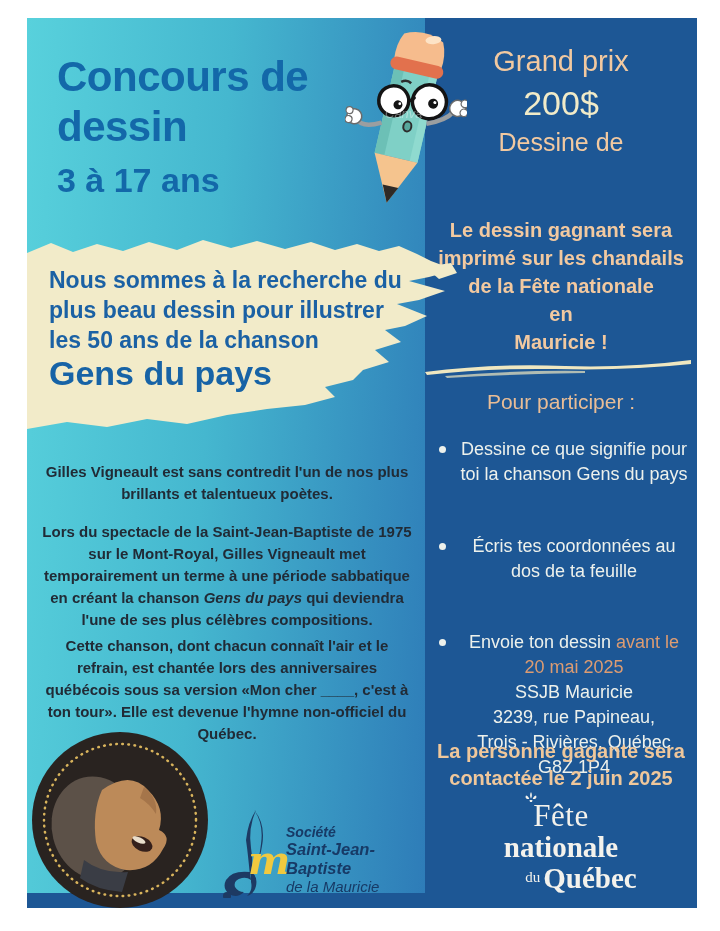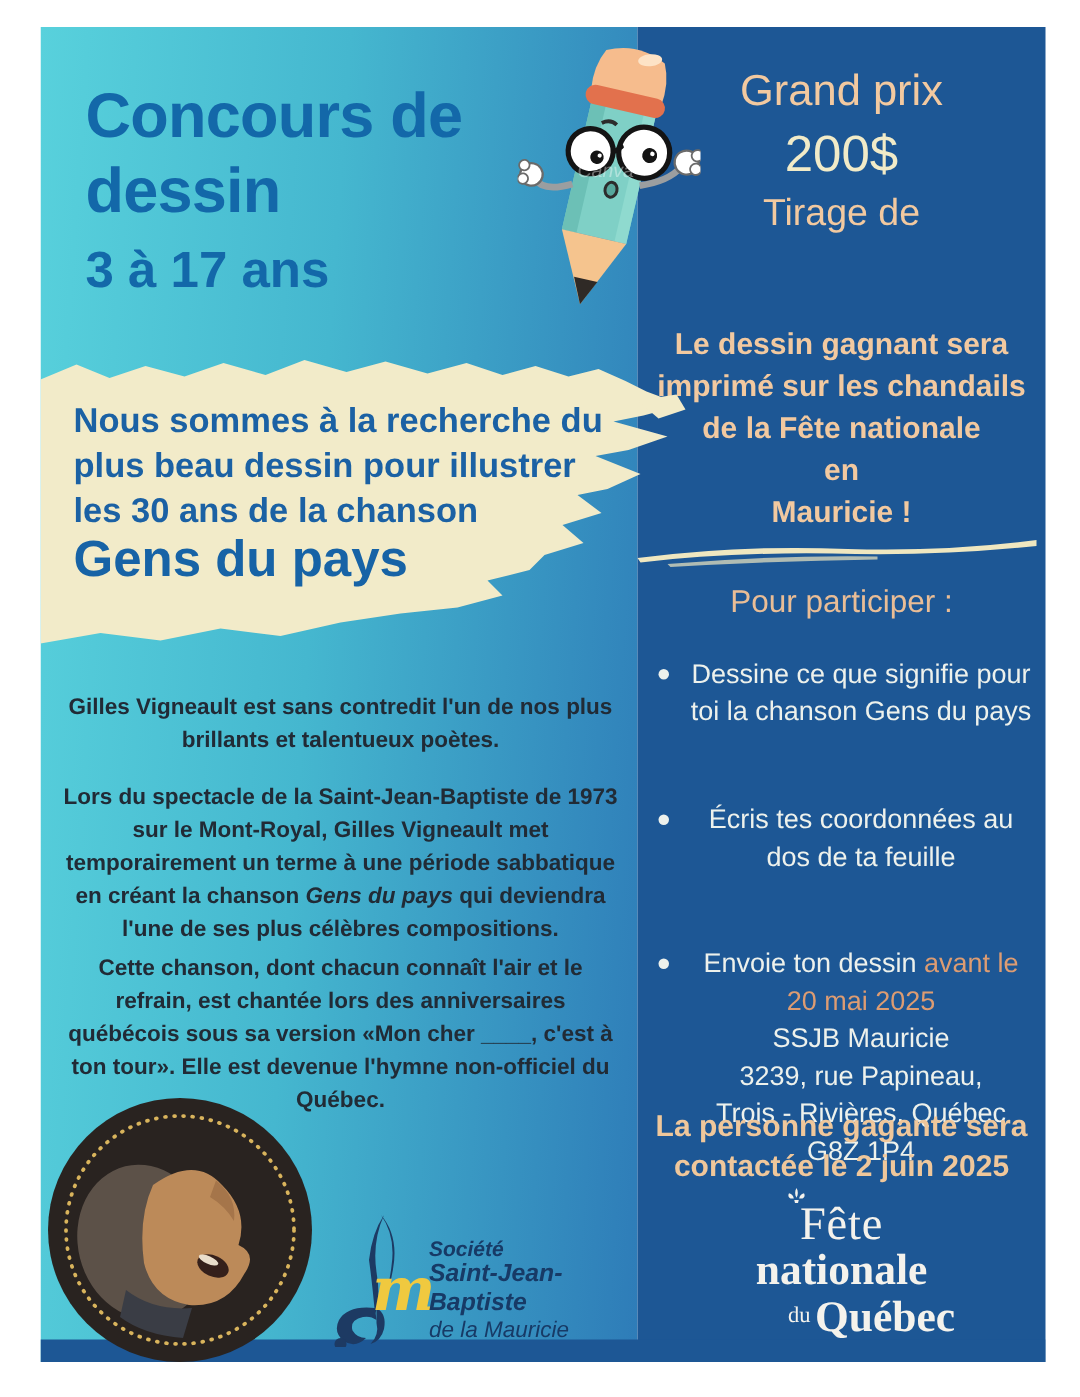--- a/index.html
+++ b/index.html
@@ -91,33 +91,33 @@
         <path fill="#f2ebc9" d="M0,16 L24,6 L46,15 L70,7 L96,14 L122,5 L150,13 L176,3 L204,11
           L230,4 L258,12 L284,5 L308,13 L330,7 L352,14 L372,9 L390,17 L404,24 L428,33 L402,40
           L382,44 L418,54 L392,63 L370,67 L400,79 L378,89 L358,93 L374,105 L348,113 L362,125
           L336,133 L326,143 L298,150 L308,160 L278,168 L240,172 L200,178 L160,187 L120,182
           L80,190 L40,185 L0,192 Z"></path>
         <path fill="#f2ebc9" d="M398,30 L424,26 L430,36 L412,42 Z"></path>
       </svg>
       <div class="band-text">
         <div>Nous sommes à la recherche du</div>
         <div>plus beau dessin pour illustrer</div>
-        <div>les 30 ans de la chanson</div>
+        <div>les 50 ans de la chanson</div>
       </div>
       <div class="band-highlight">Gens du pays</div>
 
       <p class="para p1">Gilles Vigneault est sans contredit l'un de nos plus brillants et talentueux poètes.</p>
-      <p class="para p2"><span>Lors du spectacle de la Saint-Jean-Baptiste de 1973 sur le Mont-Royal, Gilles Vigneault met temporairement un terme à une période sabbatique en créant la chanson </span><i>Gens du pays</i><span> qui deviendra l'une de ses plus célèbres compositions.</span></p>
+      <p class="para p2"><span>Lors du spectacle de la Saint-Jean-Baptiste de 1975 sur le Mont-Royal, Gilles Vigneault met temporairement un terme à une période sabbatique en créant la chanson </span><i>Gens du pays</i><span> qui deviendra l'une de ses plus célèbres compositions.</span></p>
       <p class="para p3">Cette chanson, dont chacun connaît l'air et le refrain, est chantée lors des anniversaires québécois sous sa version «Mon cher ____, c'est à ton tour». Elle est devenue l'hymne non-officiel du Québec.</p>
     </div>
 
     <div class="right-col">
       <div class="rc prize-label">Grand prix</div>
       <div class="rc prize-amount">200$</div>
-      <div class="rc draw-label">Tirage de</div>
+      <div class="rc draw-label">Dessine de</div>
 
       <div class="rc winner-note">
         <div>Le dessin gagnant sera</div>
         <div>imprimé sur les chandails</div>
         <div>de la Fête nationale</div>
         <div>en</div>
         <div>Mauricie !</div>
       </div>
 
       <svg class="divider-svg" viewBox="0 0 268 22">

